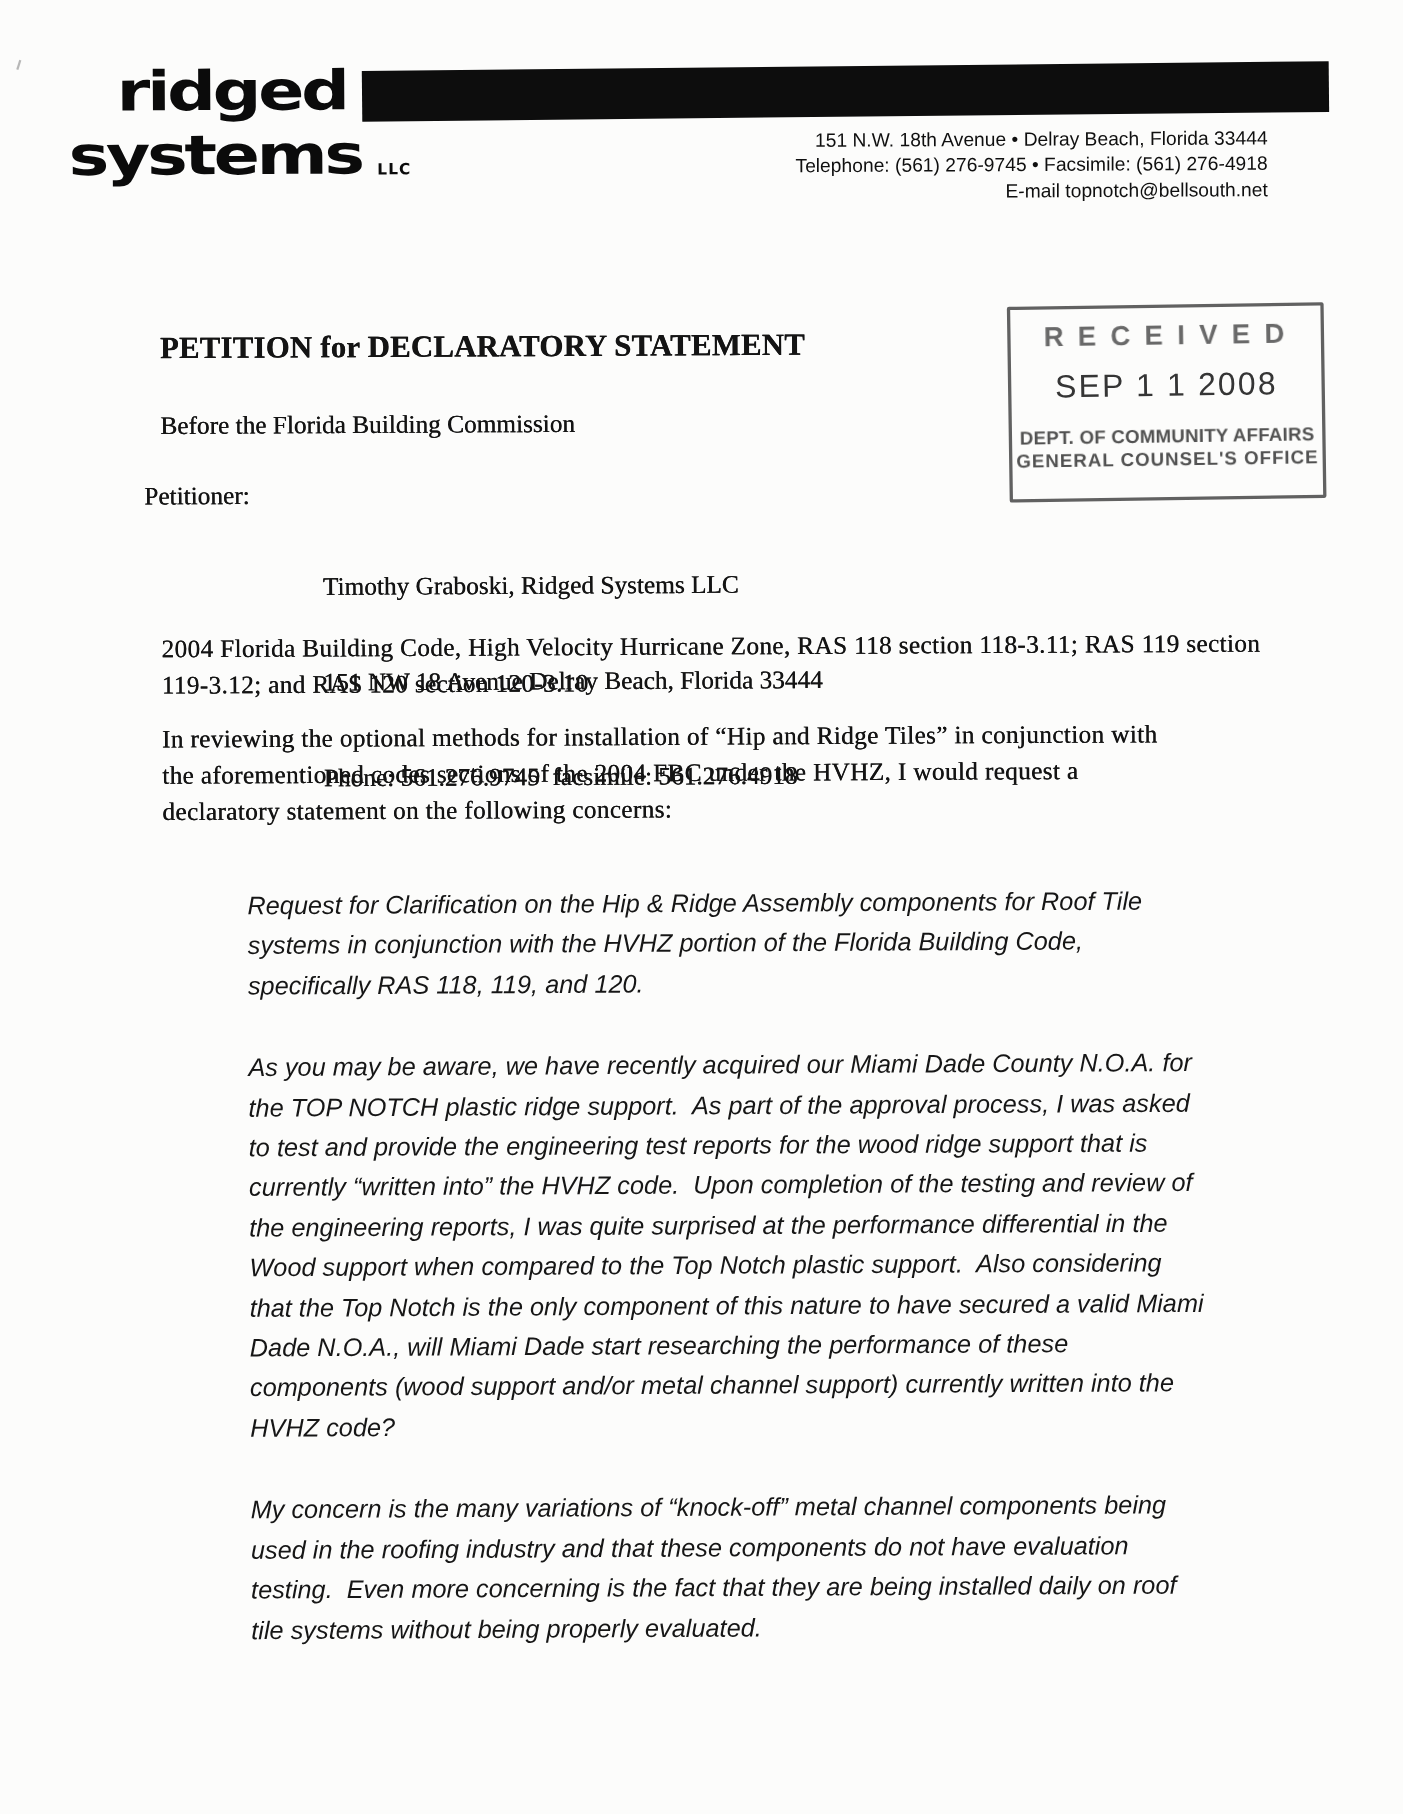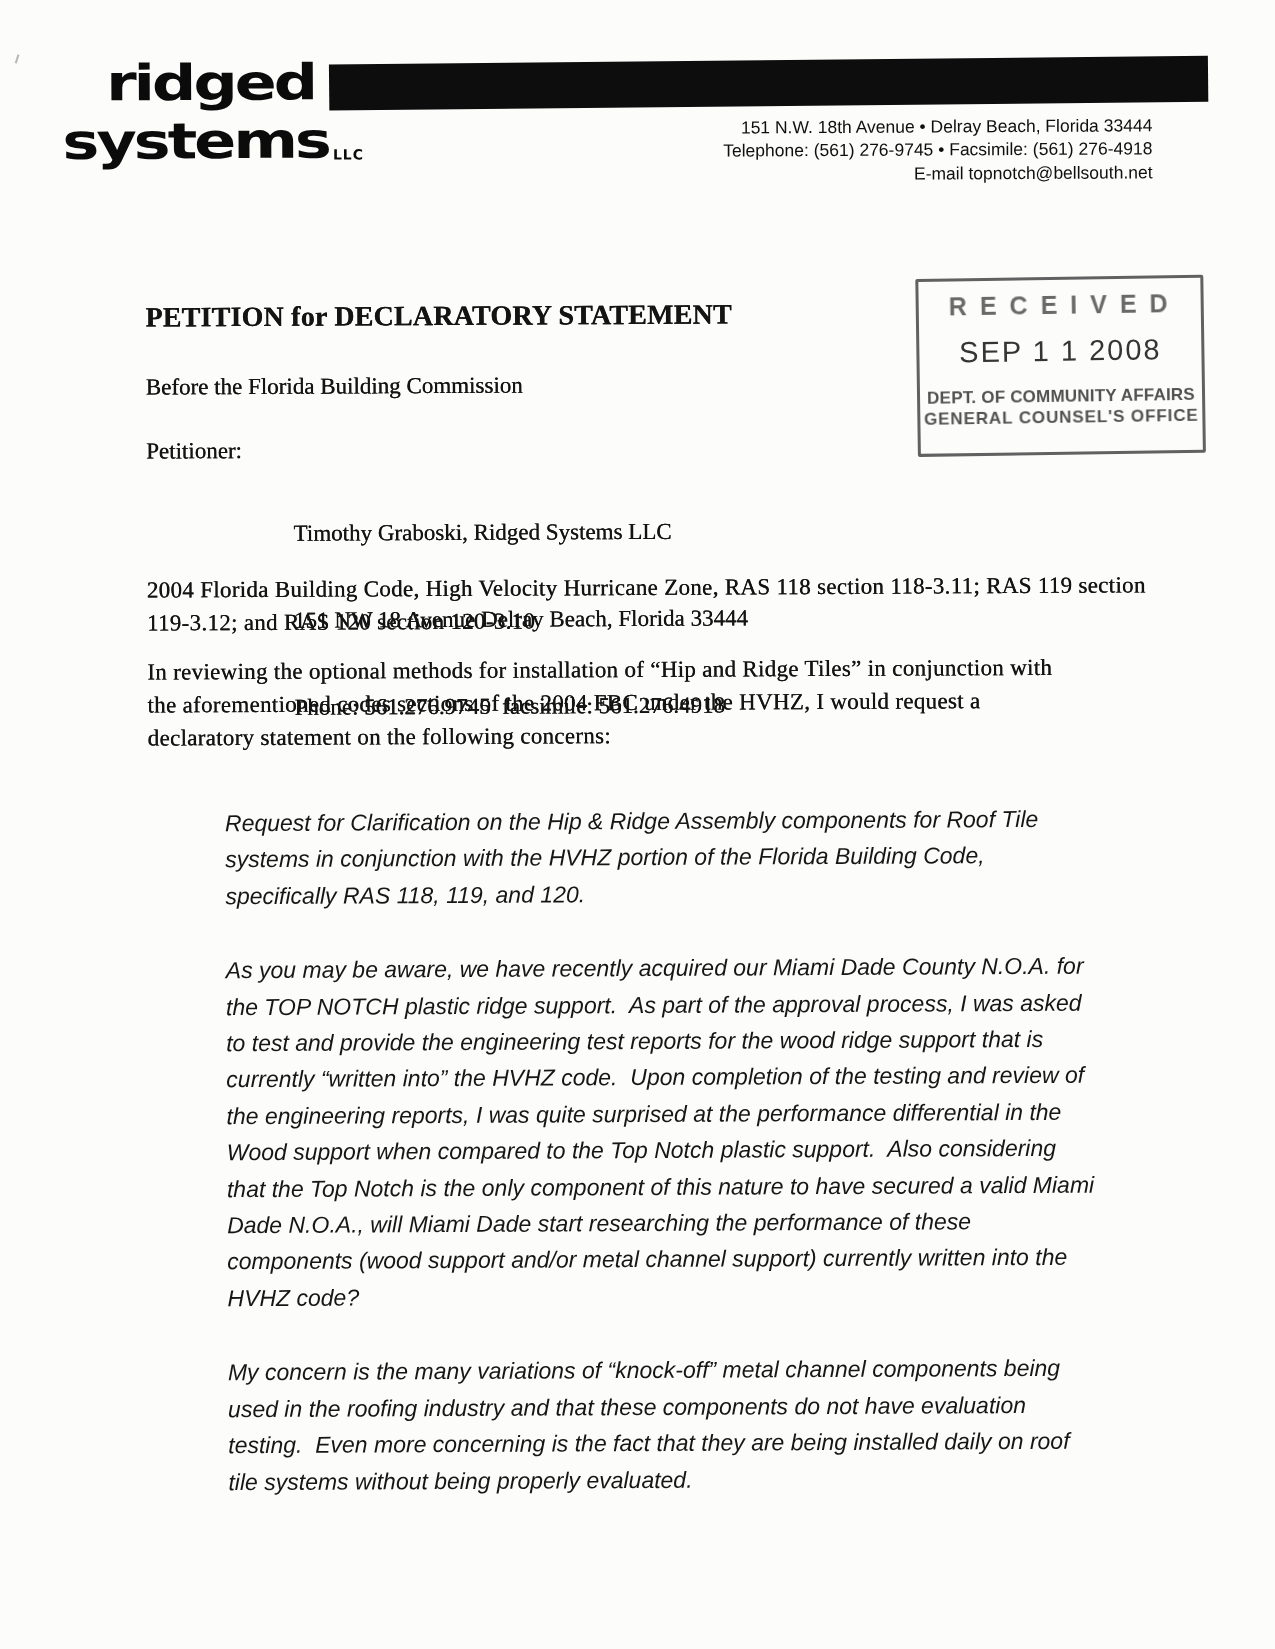--- a/index.html
+++ b/index.html
@@ -39,21 +39,21 @@
     transform: scaleY(0.80); transform-origin: top left;
   }
   .logo-l2-row { display: flex; align-items: flex-end; margin-top: -16px; }
   .logo-l2 {
     font-size: 62px; letter-spacing: -3px;
     transform: scaleY(0.80); transform-origin: bottom left;
     display: inline-block;
   }
   .logo-llc {
     font-size: 14px; font-weight: 700; letter-spacing: 1px;
-    margin-left: 4px; margin-bottom: 4px;
+    margin-left: 14px; margin-bottom: 4px;
   }
   .black-bar {
     position: absolute; left: 333px; top: 63px;
     width: 879px; height: 46px;
     background: #0d0d0d;
     transform: rotate(-0.28deg);
     transform-origin: left center;
   }
   .letterhead-address {
     position: absolute; left: 700px; top: 117px; width: 456px;
@@ -110,21 +110,21 @@
   }
   .doc-title {
     position: absolute; left: 148px; top: 299px;
     font-size: 28px; font-weight: 700; letter-spacing: 0.2px;
   }
   .doc-before {
     position: absolute; left: 148px; top: 372px;
     font-size: 23px;
   }
   .doc-petitioner-label {
-    position: absolute; left: 148px; top: 436px;
+    position: absolute; left: 133px; top: 436px;
     font-size: 23px;
   }
   .doc-pet-block {
     position: absolute; left: 295px; top: 459px;
     font-size: 23px; line-height: 29px;
     white-space: pre-wrap;
   }
   .doc-para {
     position: absolute; left: 148px;
     width: 938px;

